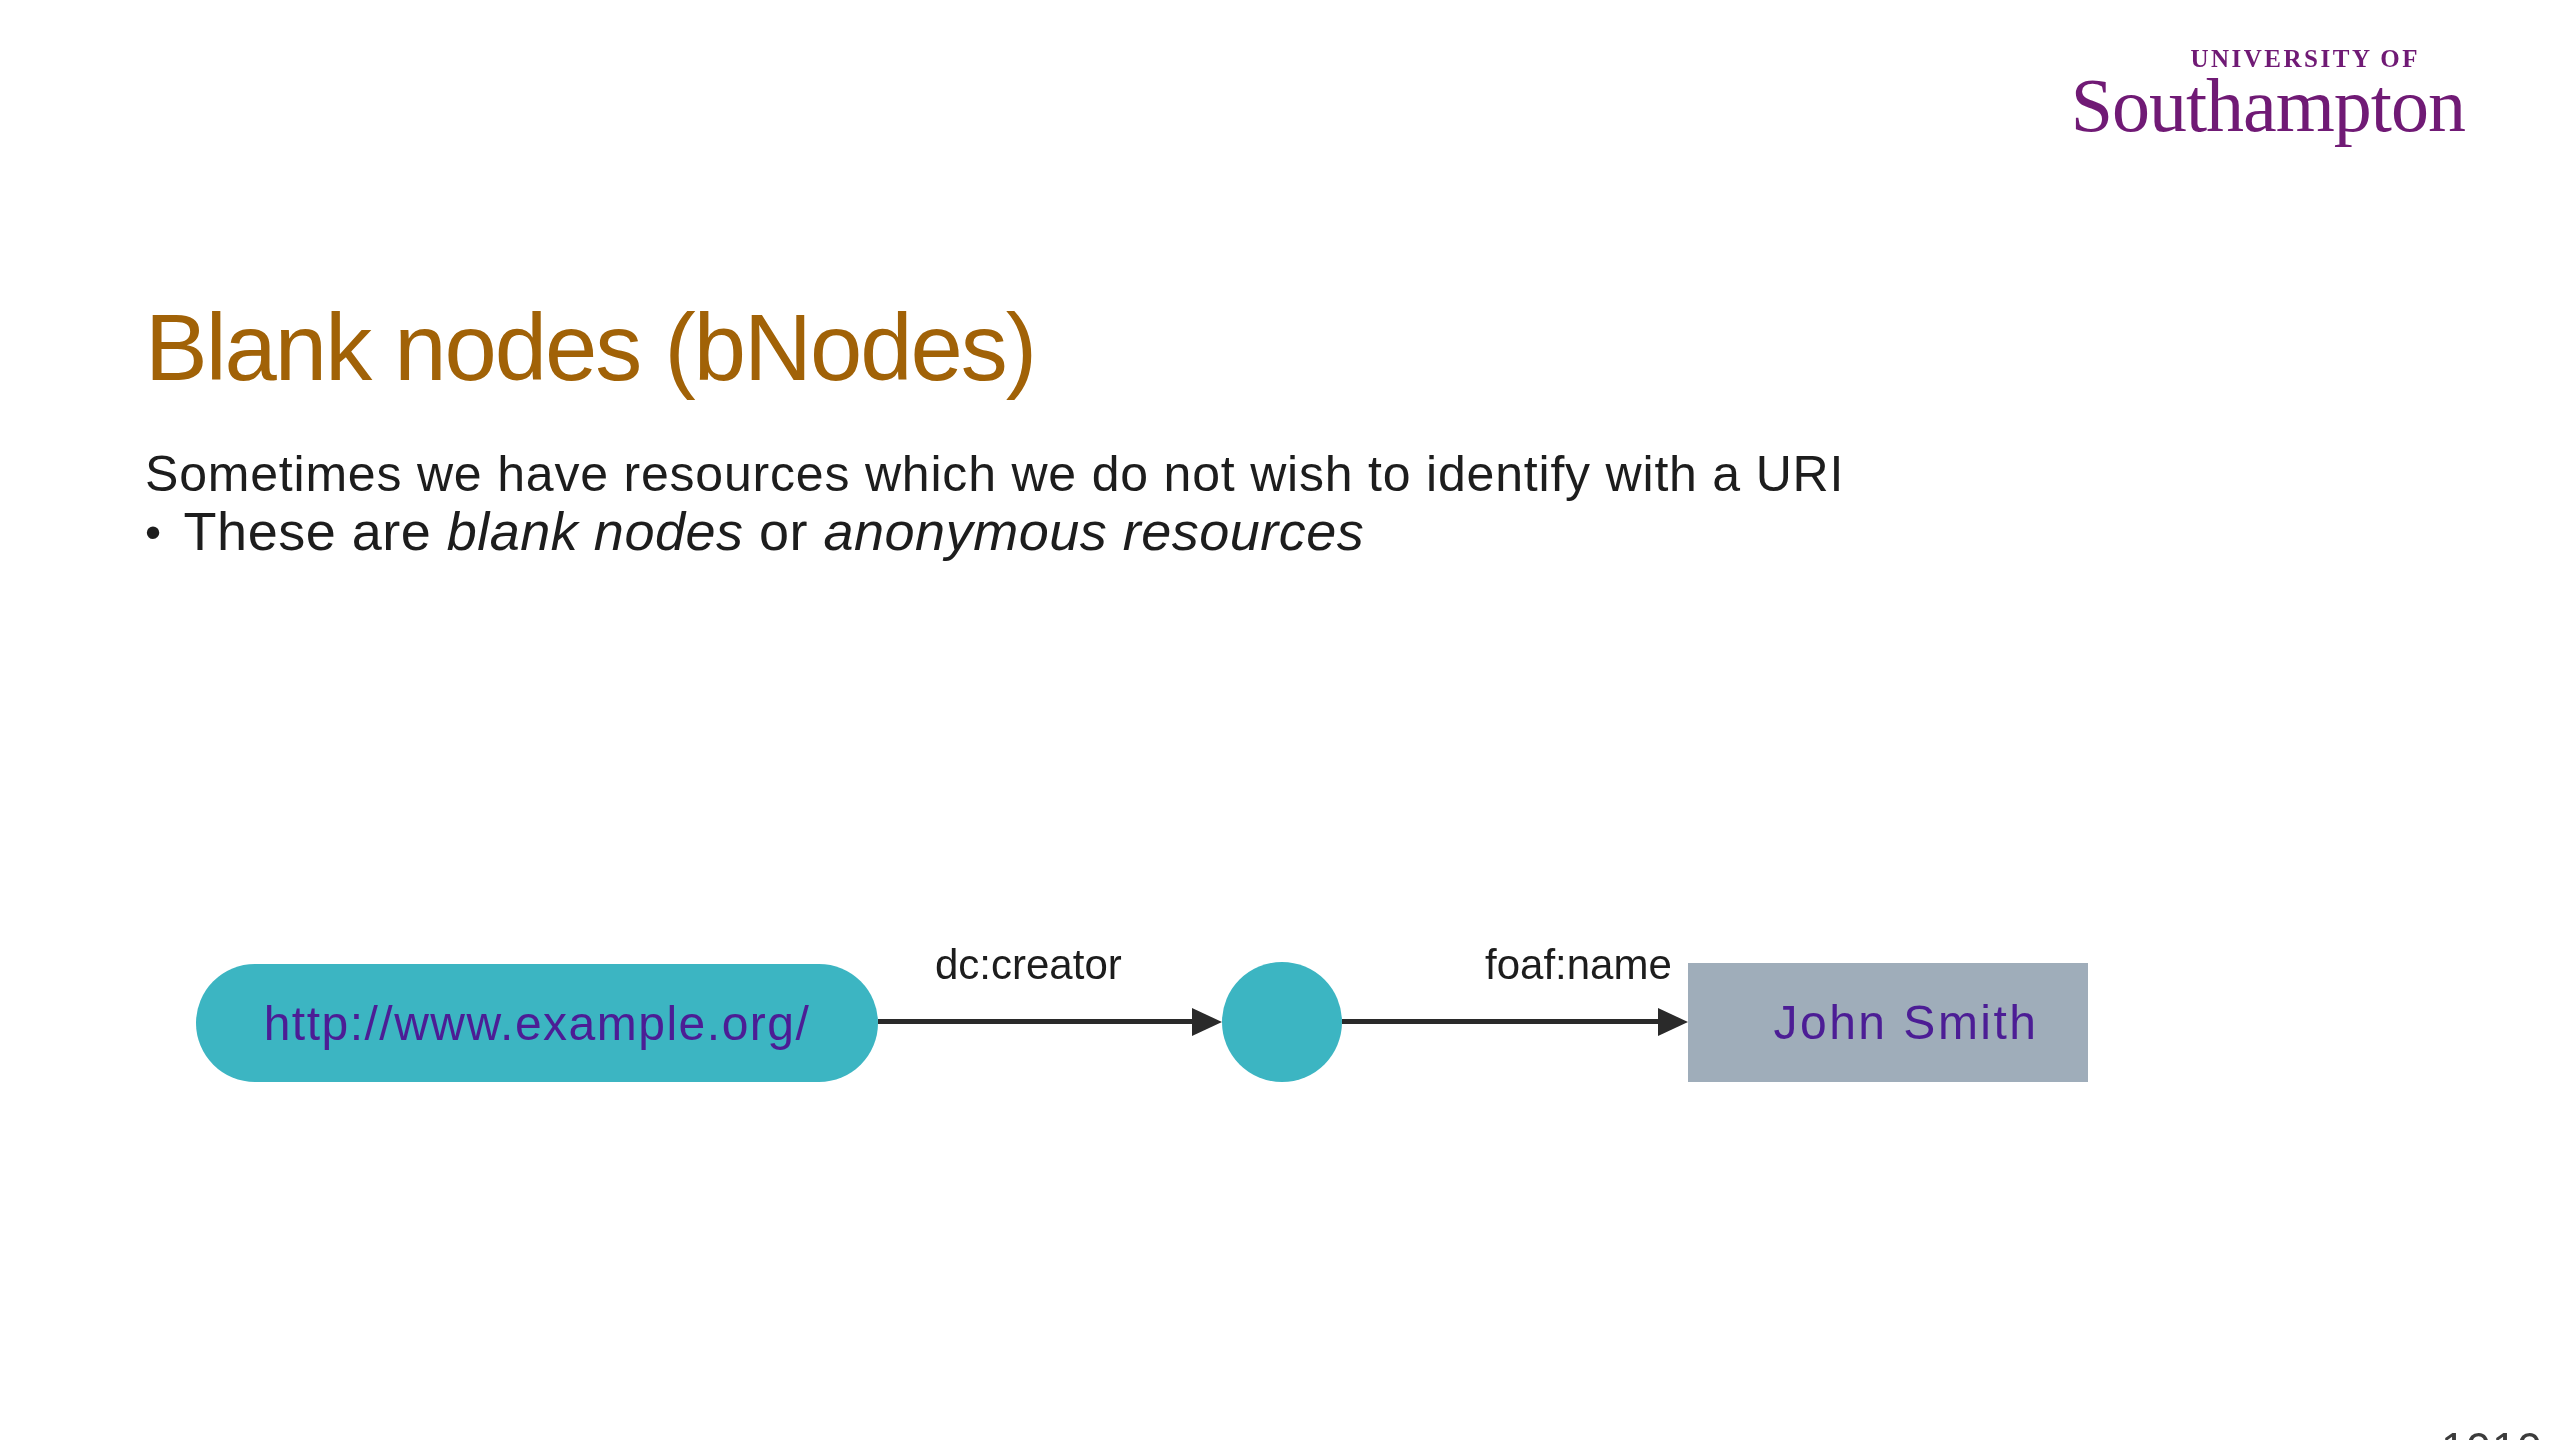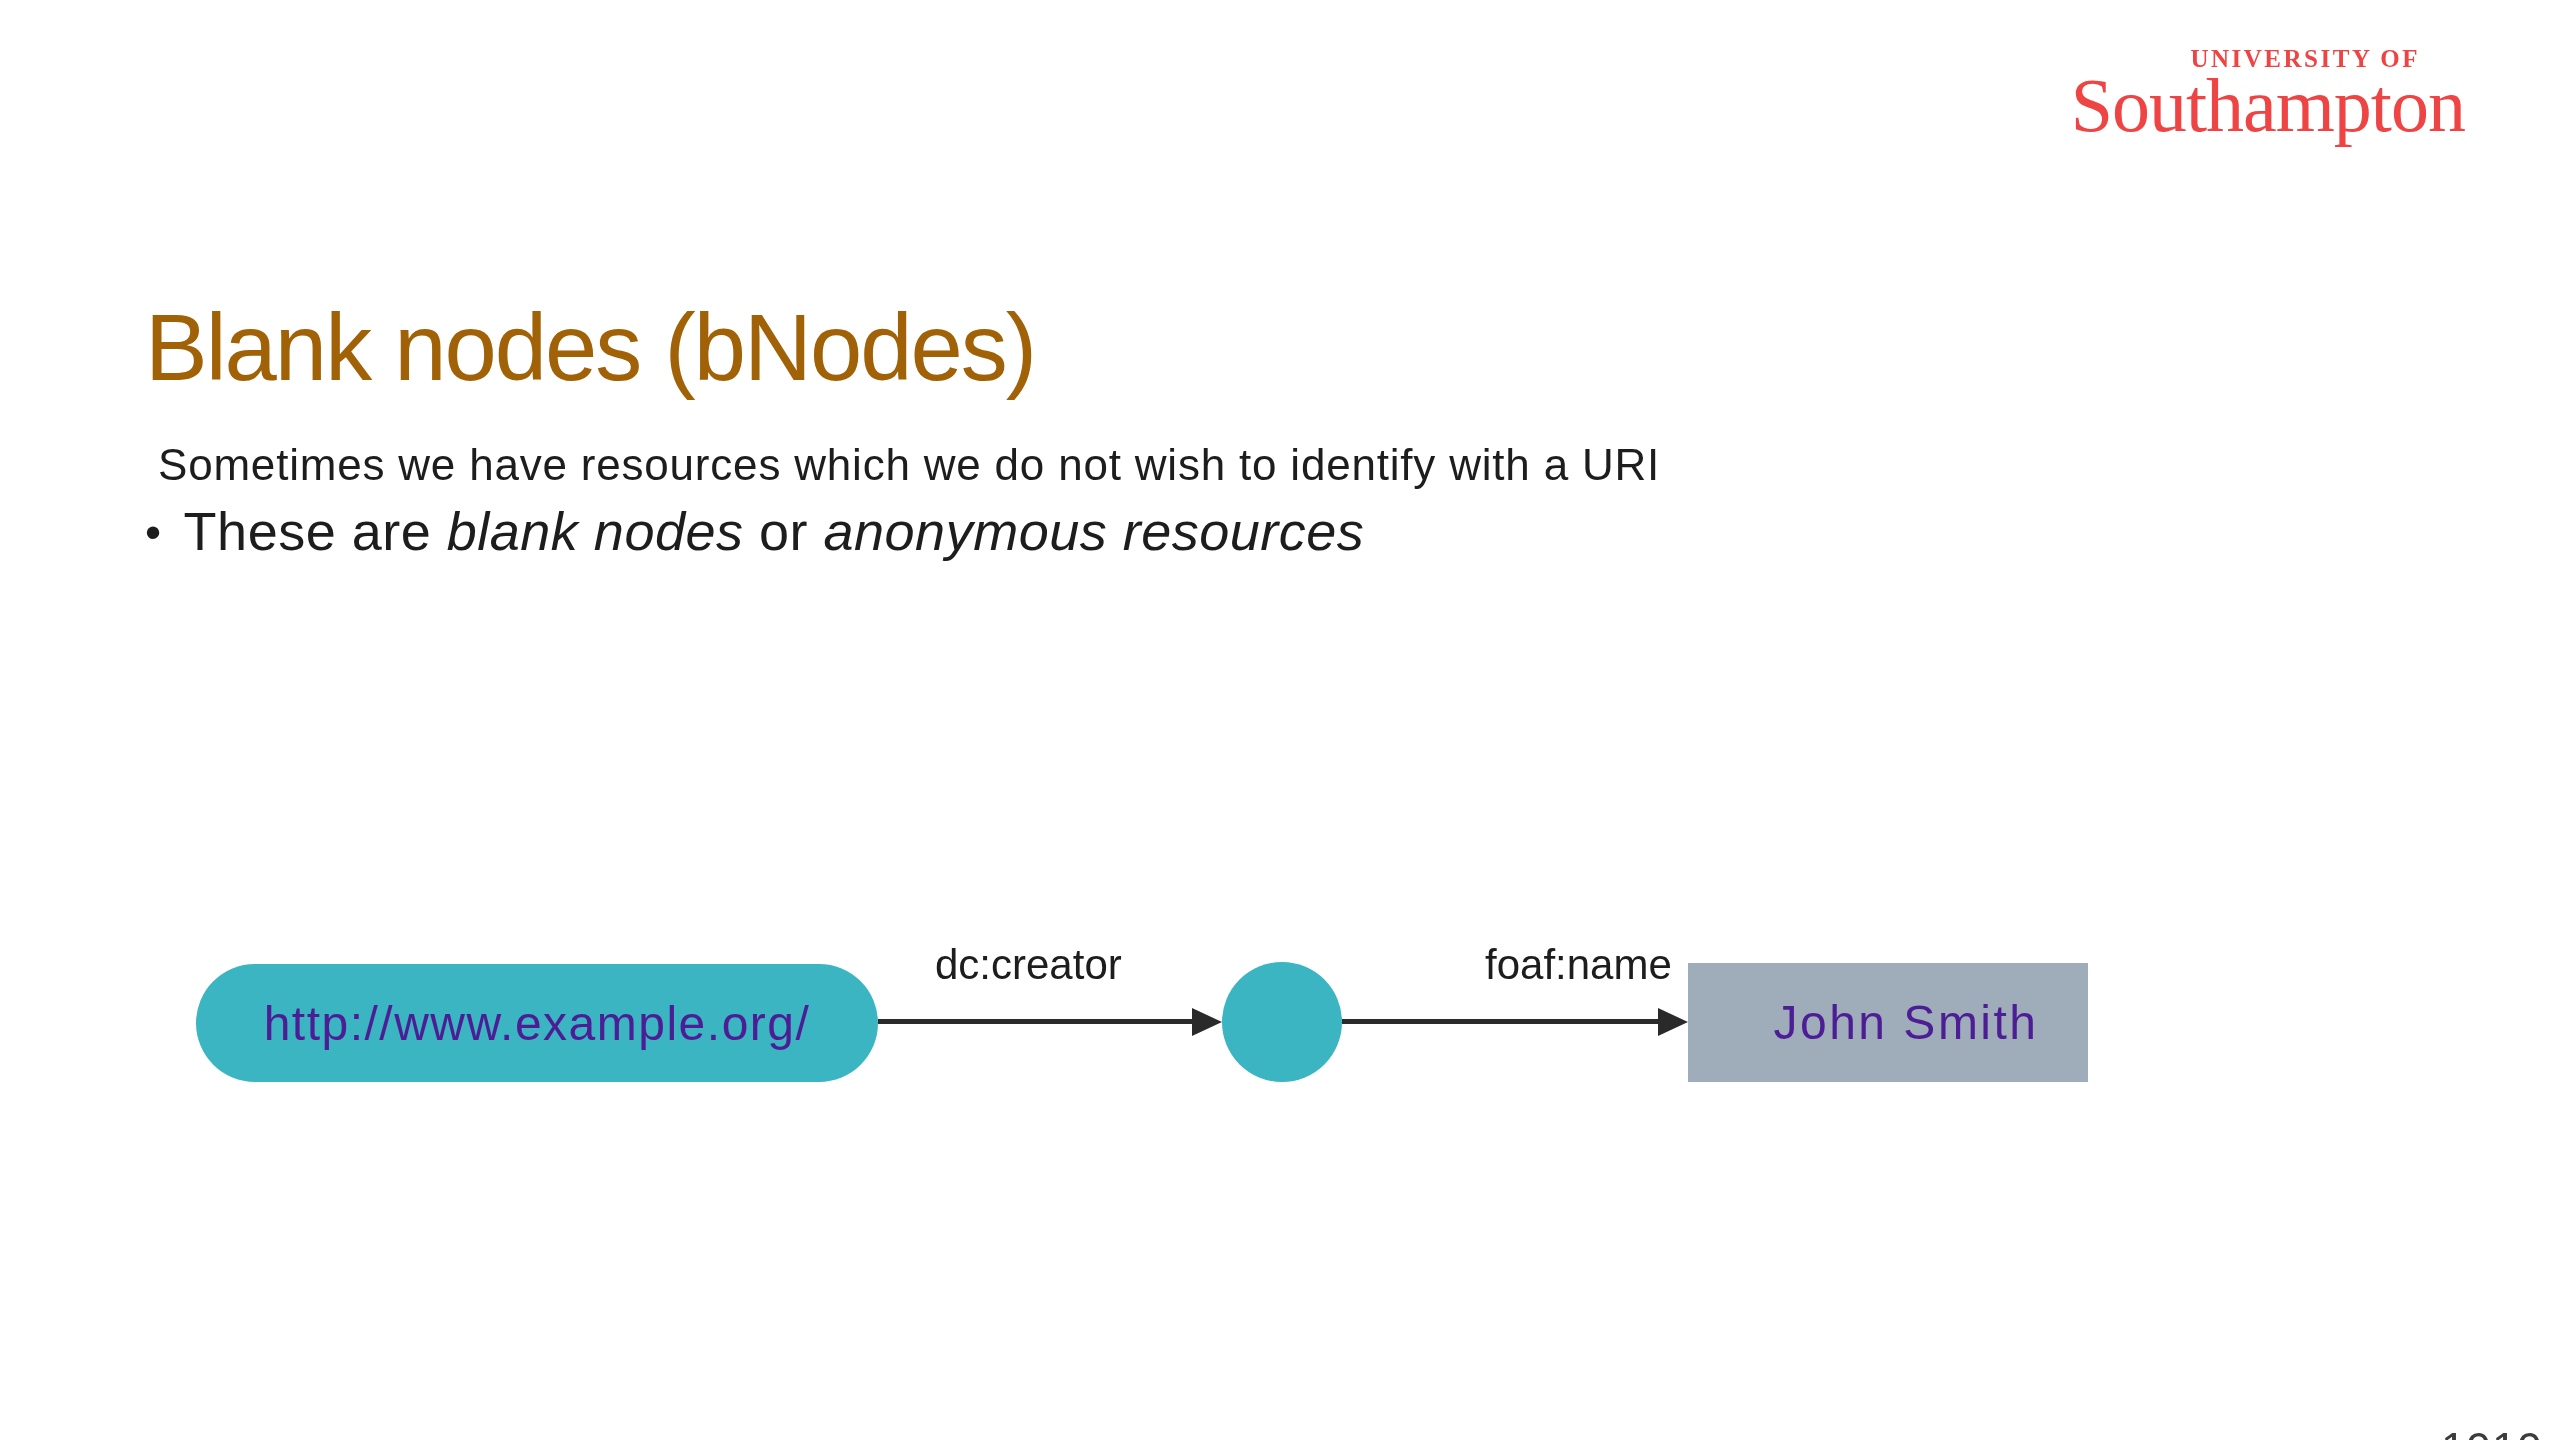--- a/index.html
+++ b/index.html
@@ -16,21 +16,21 @@
     font-family: "Liberation Sans", sans-serif;
     color: #1d1d1d;
   }
 
   
   .logo {
     position: absolute;
     top: 46px;
     right: 95px;
     text-align: right;
-    color: #ef4444;
+    color: #701a75;
     font-family: "Liberation Serif", serif;
     line-height: 1;
   }
   .logo-top {
     font-size: 25px;
     letter-spacing: 2.5px;
     font-weight: 600;
     margin-right: 45px;
     margin-bottom: 0px;
   }
@@ -48,23 +48,23 @@
     top: 238px;
     font-size: 94px;
     font-weight: 400;
     letter-spacing: -2px;
     line-height: 1.0;
     color: #a16207;
     white-space: nowrap;
   }
   .intro {
     position: absolute;
-    left: 158px;
+    left: 145px;
     top: 396px;
-    font-size: 44px;
+    font-size: 50px;
     letter-spacing: 0.8px;
     line-height: 1.15;
     color: #1d1d1d;
     white-space: nowrap;
   }
   .bullet-line {
     position: absolute;
     left: 145px;
     top: 500px;
     font-size: 54px;

